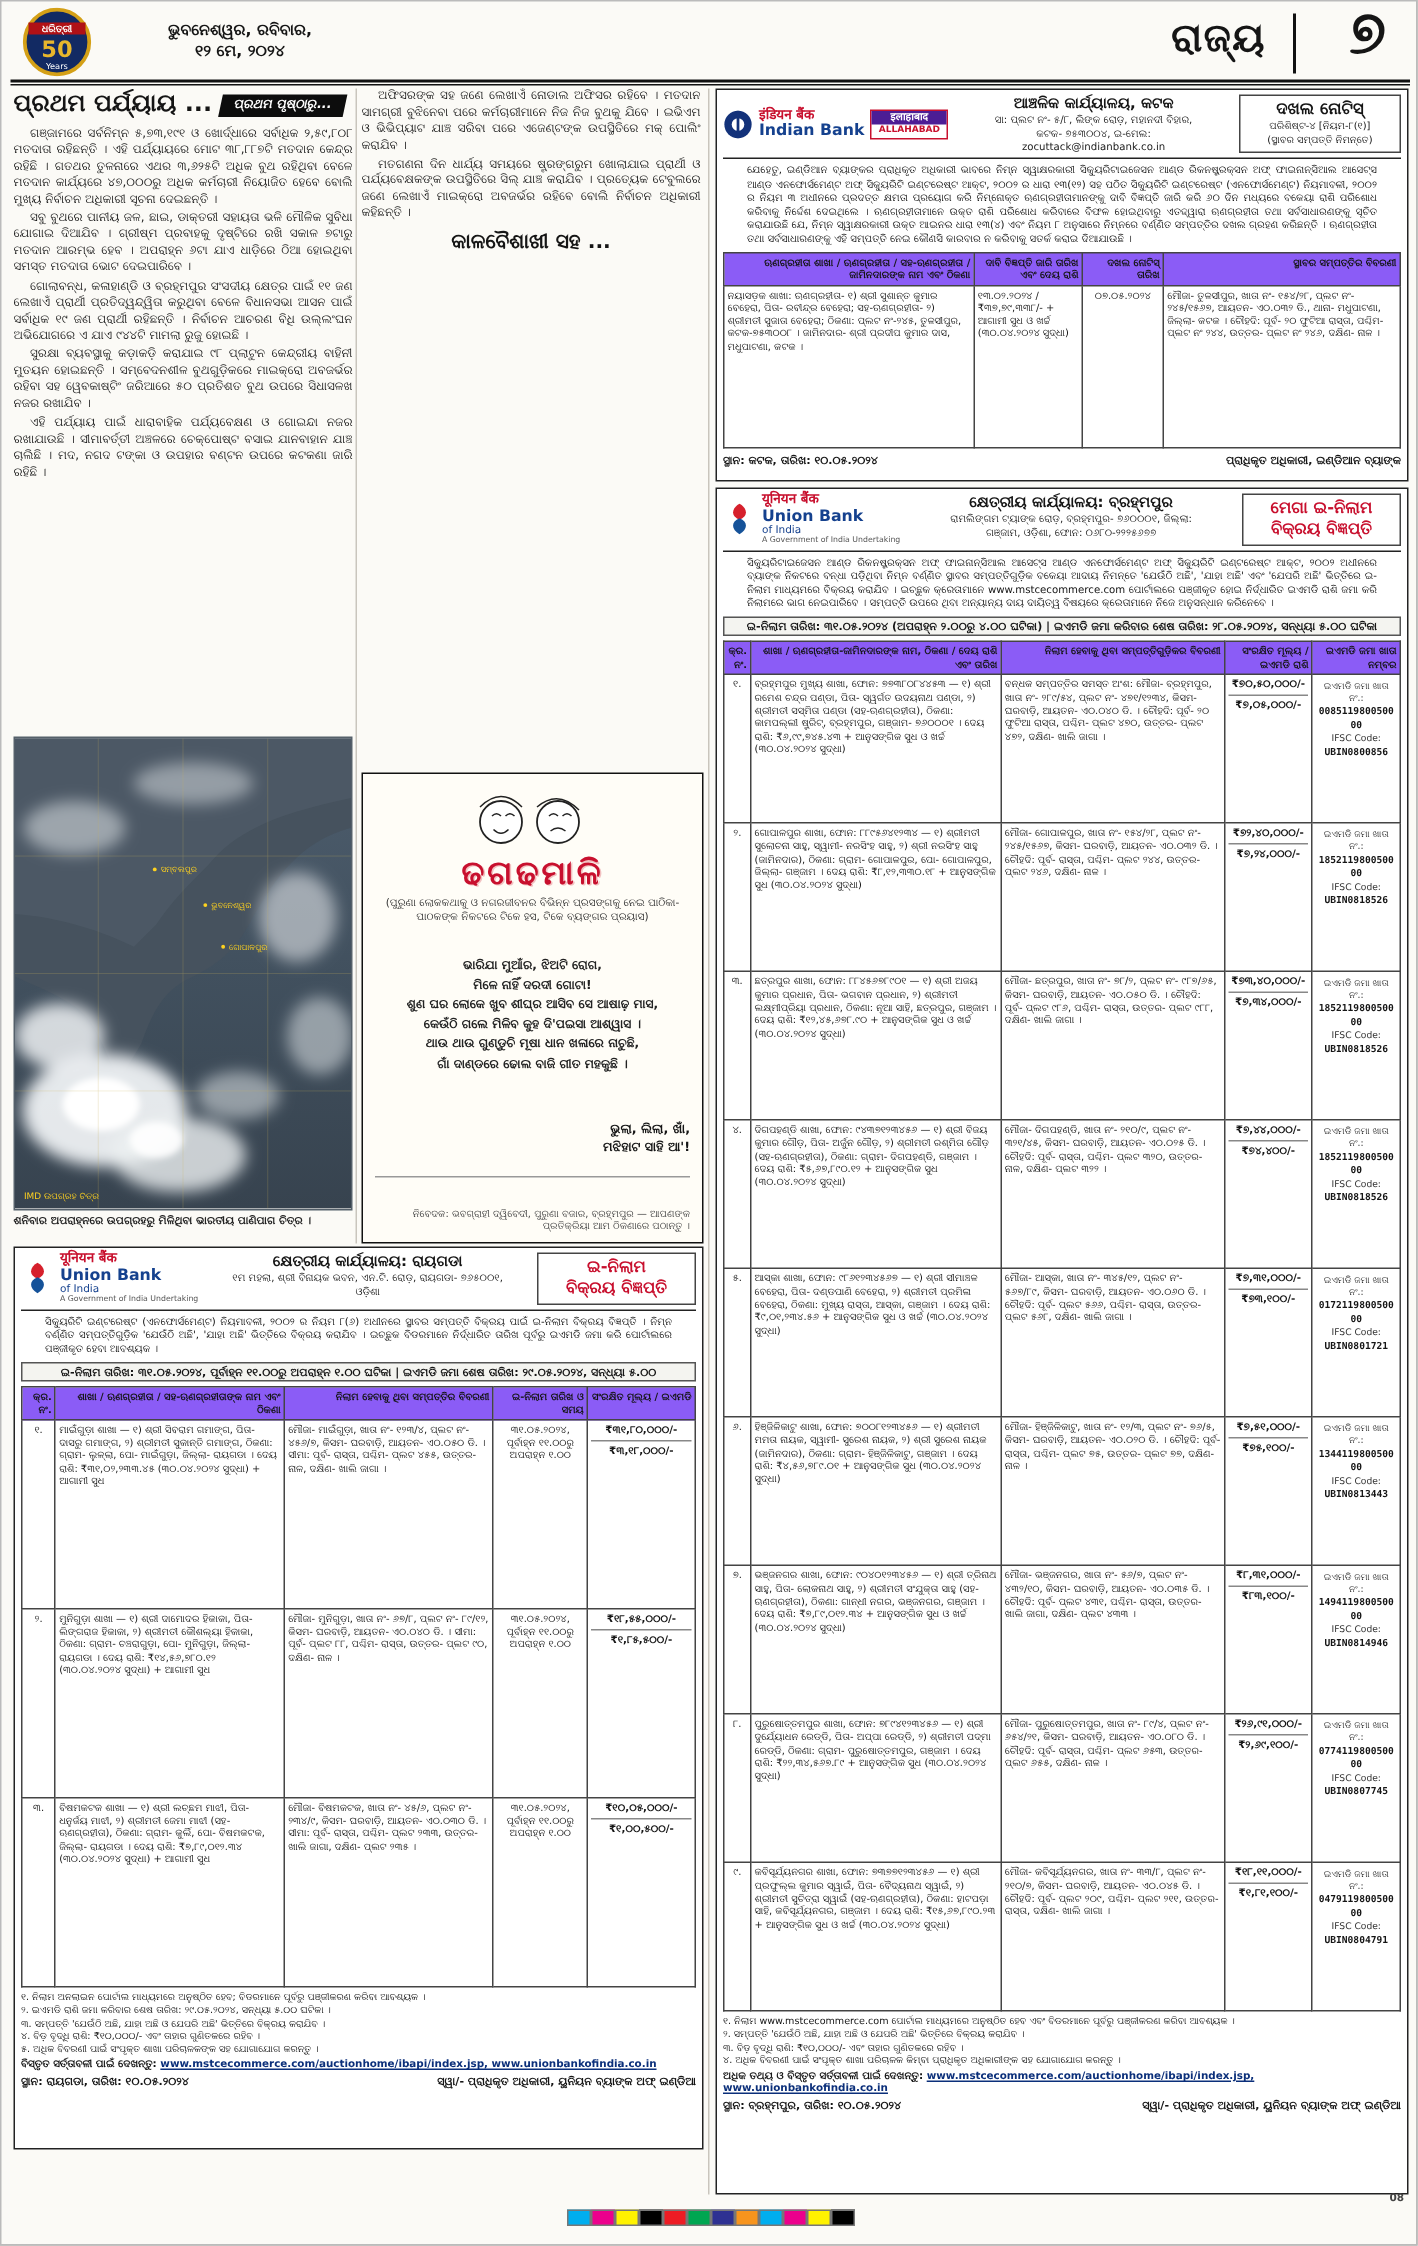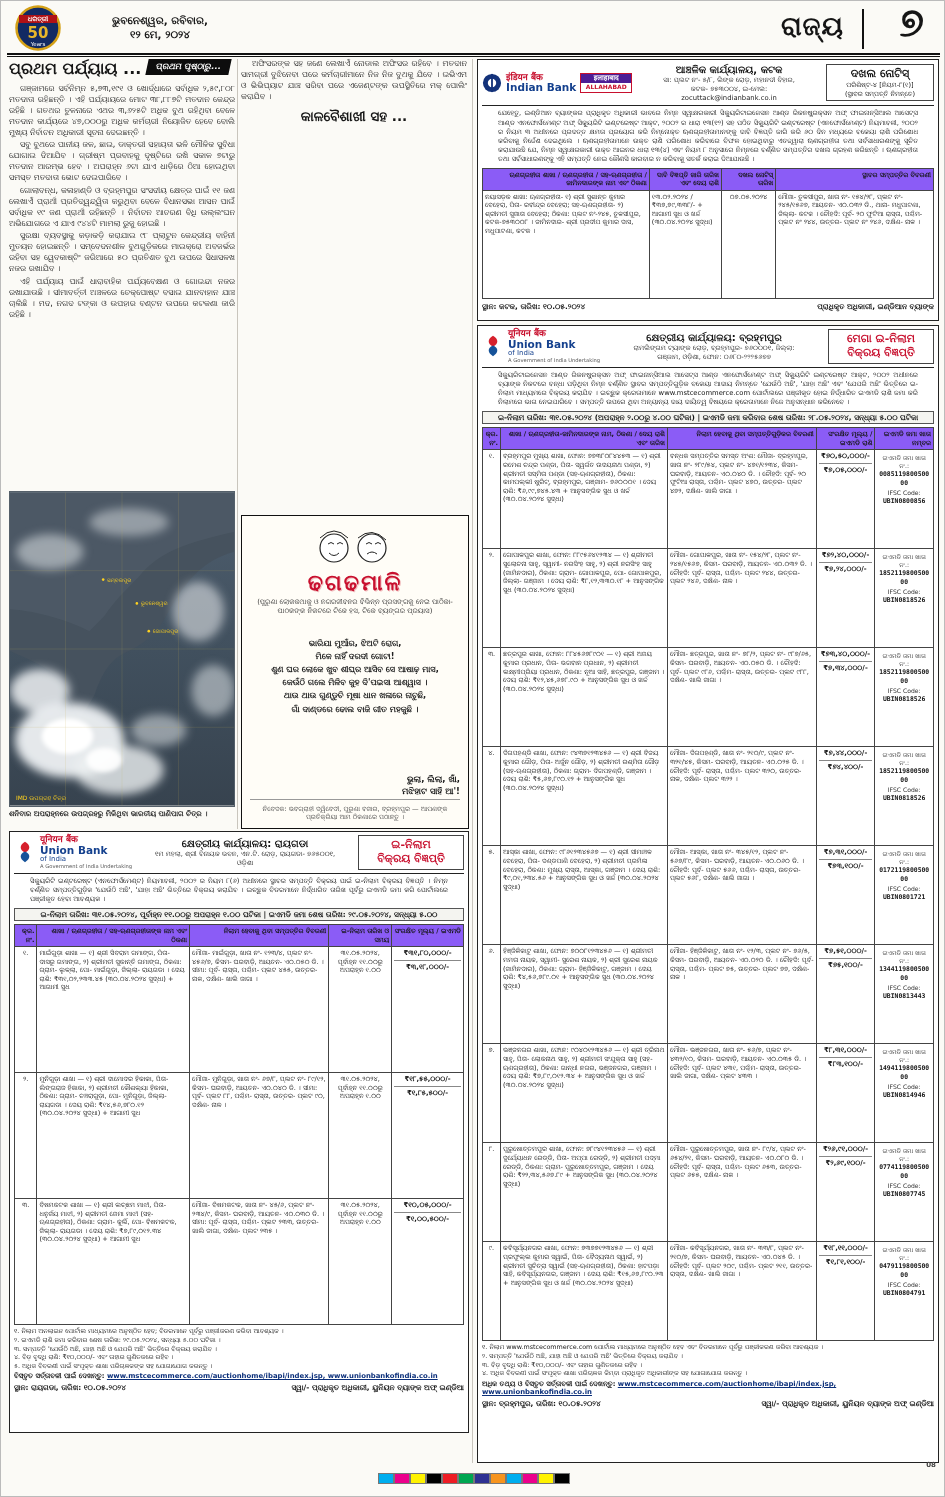--- a/index.html
+++ b/index.html
@@ -14,42 +14,42 @@
   .dateline{position:absolute;left:88px;top:8px;width:130px;text-align:center;font-weight:bold;
             font-size:10.5px;line-height:1.35}
   .section-name{position:absolute;right:96px;top:6px;font-size:26px;font-weight:bold;letter-spacing:1px}
   .mast-vrule{position:absolute;right:76px;top:4px;width:2px;height:40px;background:#111}
   .page-num{position:absolute;right:16px;top:-6px;font-size:40px;font-weight:bold}
   .mast-rule{position:absolute;left:6px;top:52px;width:933px;height:4px;
              border-top:2px solid #111;border-bottom:1px solid #111}
   
   .vsep{position:absolute;width:1px;background:#c9c5bd}
   .col{position:absolute;width:226px}
-  .headrow{display:flex;align-items:flex-start;gap:6px;margin-bottom:6px}
+  .headrow{display:flex;align-items:flex-end;gap:6px;margin-bottom:6px}
   .headrow h1{font-size:16px;font-weight:bold;white-space:nowrap}
   .cont-tag{display:inline-block;background:#0d0d0d;color:#fff;font-size:8.5px;font-weight:bold;
             padding:2px 9px 3px;transform:skewX(-12deg)}
   .para{font-size:8px;line-height:1.36;text-align:justify;text-indent:11px;margin-bottom:2px;color:#1c1c1c}
   .subhead{font-size:13.5px;font-weight:bold;margin:5px 0 4px;text-align:center}
   .caption{font-size:7.2px;font-weight:bold;line-height:1.3;color:#222}
   .sat{display:block;border:1px solid #55606a}
   
   .cartoon{position:absolute;left:240px;top:514px;width:228px;height:314px;border:1.5px solid #111;
            background:#fffdf7;padding:6px 8px;text-align:center;display:flex;flex-direction:column}
   .cart-title{font-size:22px;font-weight:bold;color:#c8102e;letter-spacing:2px;
               text-shadow:1px 1px 0 #f2c1c1;margin-top:2px}
   .cart-sub{font-size:7px;color:#333;margin:3px 0 20px;line-height:1.35}
   .cline{font-size:8.2px;line-height:1.6;font-weight:bold;color:#222}
   .cart-by{margin-top:auto;text-align:right;font-size:8.5px;font-weight:bold;line-height:1.4}
-  .cart-foot{border-top:1px solid #999;margin-top:1px;padding-top:5px;font-size:6.6px;color:#444;
-             line-height:1.3;text-align:center}
+  .cart-foot{border-top:1px solid #999;margin-top:12px;padding-top:20px;font-size:6.6px;color:#444;
+             line-height:1.3;text-align:right}
   
   .notice{position:absolute;border:1.4px solid #222;background:#fff;padding:3px 4px;
           display:flex;flex-direction:column}
-  .n-head{display:flex;align-items:center;gap:22px;border-bottom:1.2px solid #222;padding-bottom:3px}
+  .n-head{display:flex;gap:22px;border-bottom:1.2px solid #222;padding-bottom:3px}
   .bank-id{display:flex;align-items:center;gap:4px;min-width:108px}
   .bank-name-hi{font-size:9px;font-weight:bold;color:#c8102e;line-height:1.05}
   .bank-name-en{font-size:10.5px;font-weight:bold;color:#15418e;line-height:1.05}
   .bank-name-sub{font-size:7px;color:#15418e;line-height:1.05}
   .bank-tag{font-size:5.2px;color:#555}
   .n-office{flex:1;text-align:center;line-height:1.3}
   .n-office .o1{font-size:10px;font-weight:bold}
   .n-office .o2{font-size:6.8px;color:#222}
   .n-redbox{min-width:106px;text-align:center;border:1px solid #444;padding:2px 18px;line-height:1.3}
   .red{color:#c8102e}
@@ -174,20 +174,21 @@
         <text x="6" y="310" font-size="6">IMD ଉପଗ୍ରହ ଚିତ୍ର</text>
       </g>
     </svg>
     <p class="caption" style="width:226px;margin-top:2px">ଶନିବାର ଅପରାହ୍ନରେ ଉପଗ୍ରହରୁ ମିଳିଥିବା ଭାରତୀୟ ପାଣିପାଗ ଚିତ୍ର ।</p>
   </div>
 
   <section class="col" style="left:240px;top:58px;height:452px">
     <div>
 
     <p class="para">ଅଫିସରଙ୍କ ସହ ଜଣେ ଲେଖାଏଁ ନୋଡାଲ ଅଫିସର ରହିବେ । ମତଦାନ ସାମଗ୍ରୀ ବୁଝିନେବା ପରେ କର୍ମଚାରୀମାନେ ନିଜ ନିଜ ବୁଥକୁ ଯିବେ । ଇଭିଏମ ଓ ଭିଭିପ୍ୟାଟ ଯାଞ୍ଚ ସରିବା ପରେ ଏଜେଣ୍ଟଙ୍କ ଉପସ୍ଥିତିରେ ମକ୍‌ ପୋଲିଂ କରାଯିବ ।</p>
+        <p class="para">ମତଗଣନା ଦିନ ଧାର୍ଯ୍ୟ ସମୟରେ ଷ୍ଟ୍ରଙ୍ଗରୁମ ଖୋଲାଯାଇ ପ୍ରାର୍ଥୀ ଓ ପର୍ଯ୍ୟବେକ୍ଷକଙ୍କ ଉପସ୍ଥିତିରେ ସିଲ୍‌ ଯାଞ୍ଚ କରାଯିବ । ପ୍ରତ୍ୟେକ ଟେବୁଲରେ ଜଣେ ଲେଖାଏଁ ମାଇକ୍ରୋ ଅବଜର୍ଭର ରହିବେ ବୋଲି ନିର୍ବାଚନ ଅଧିକାରୀ କହିଛନ୍ତି ।</p>
       </div>
     <h2 class="subhead">କାଳବୈଶାଖୀ ସହ ...</h2>
     <div>
 
       </div>
   </section>
 
   <aside class="cartoon">
     <svg class="cart-ill" width="90" height="46" viewBox="0 0 90 46" style="margin:0 auto">
       <g fill="#fff" stroke="#222" stroke-width="1.2">

